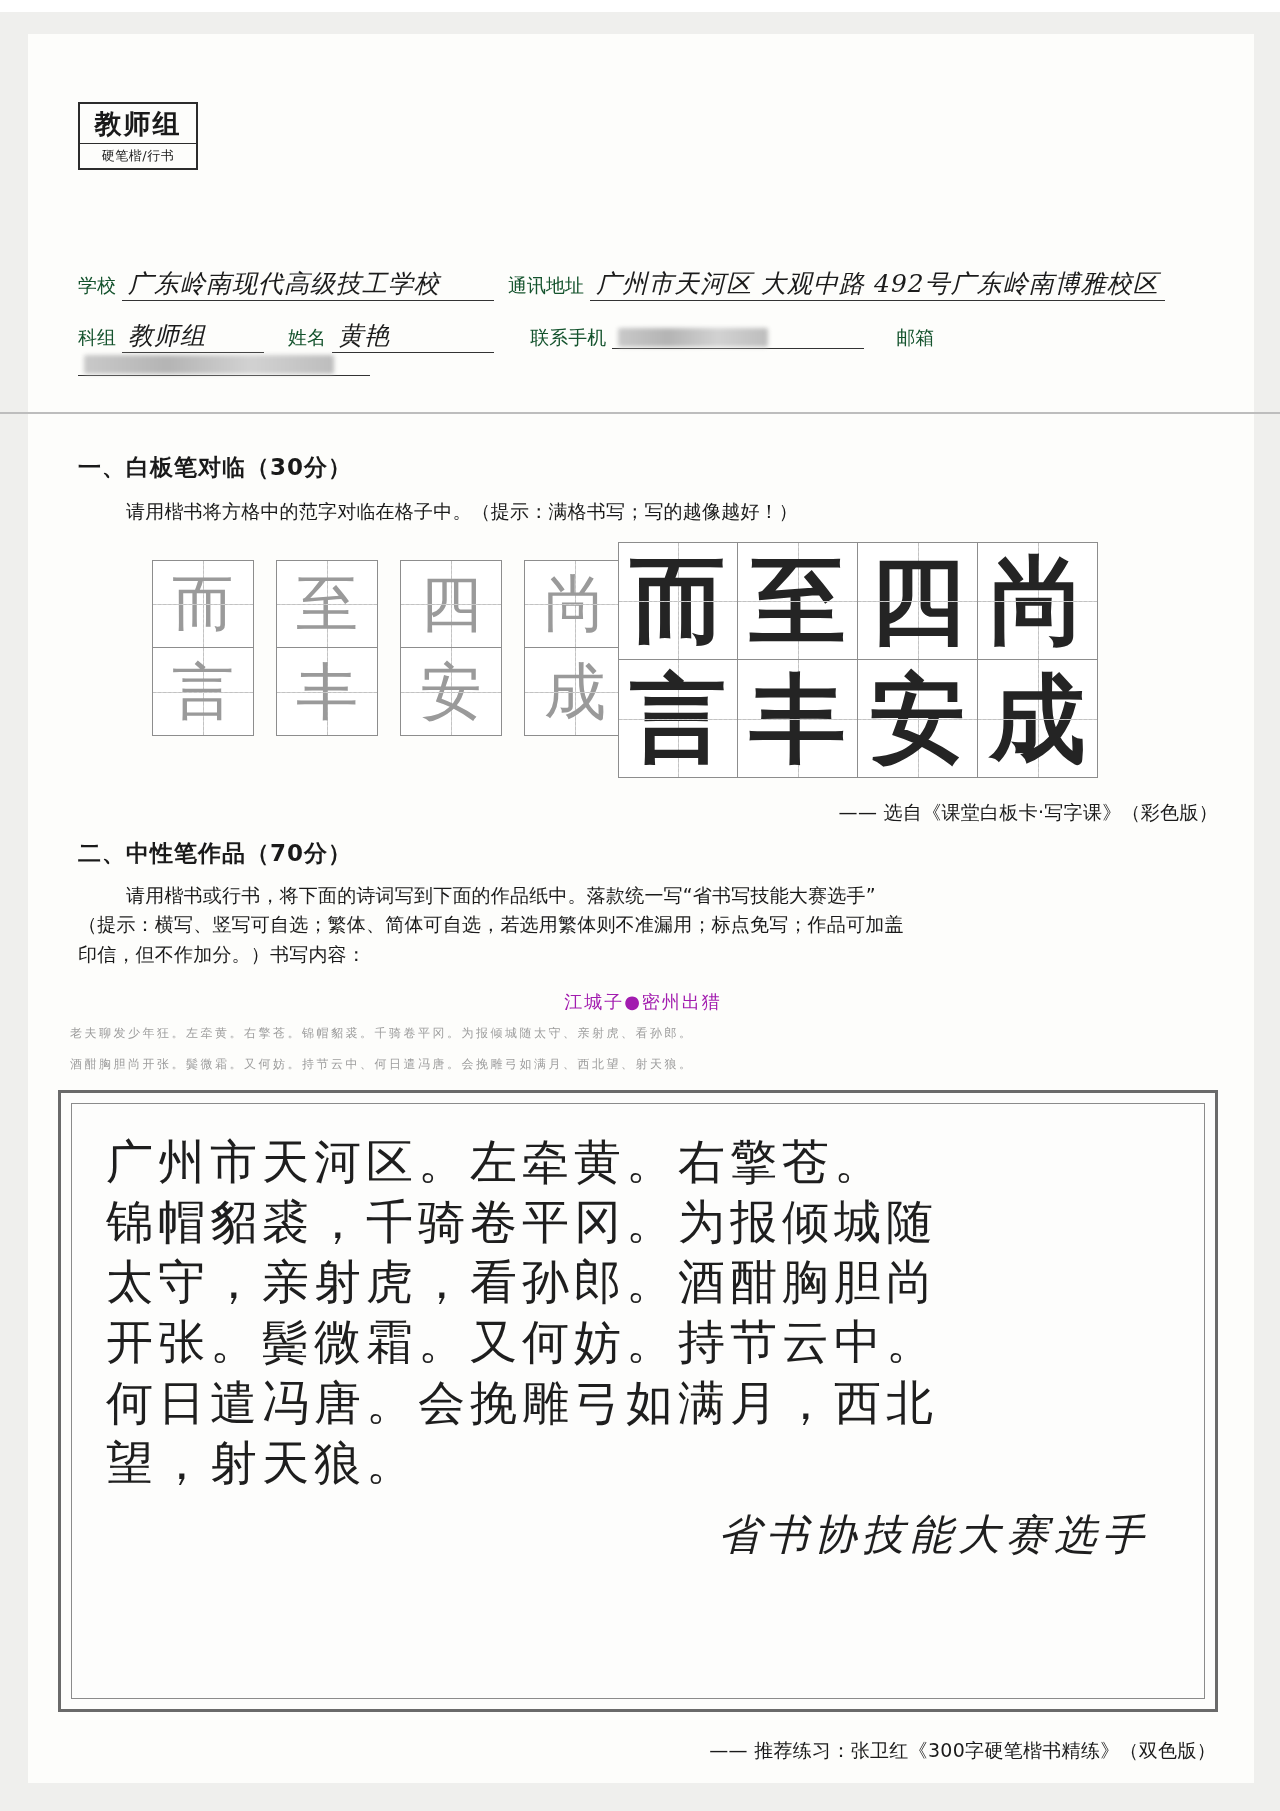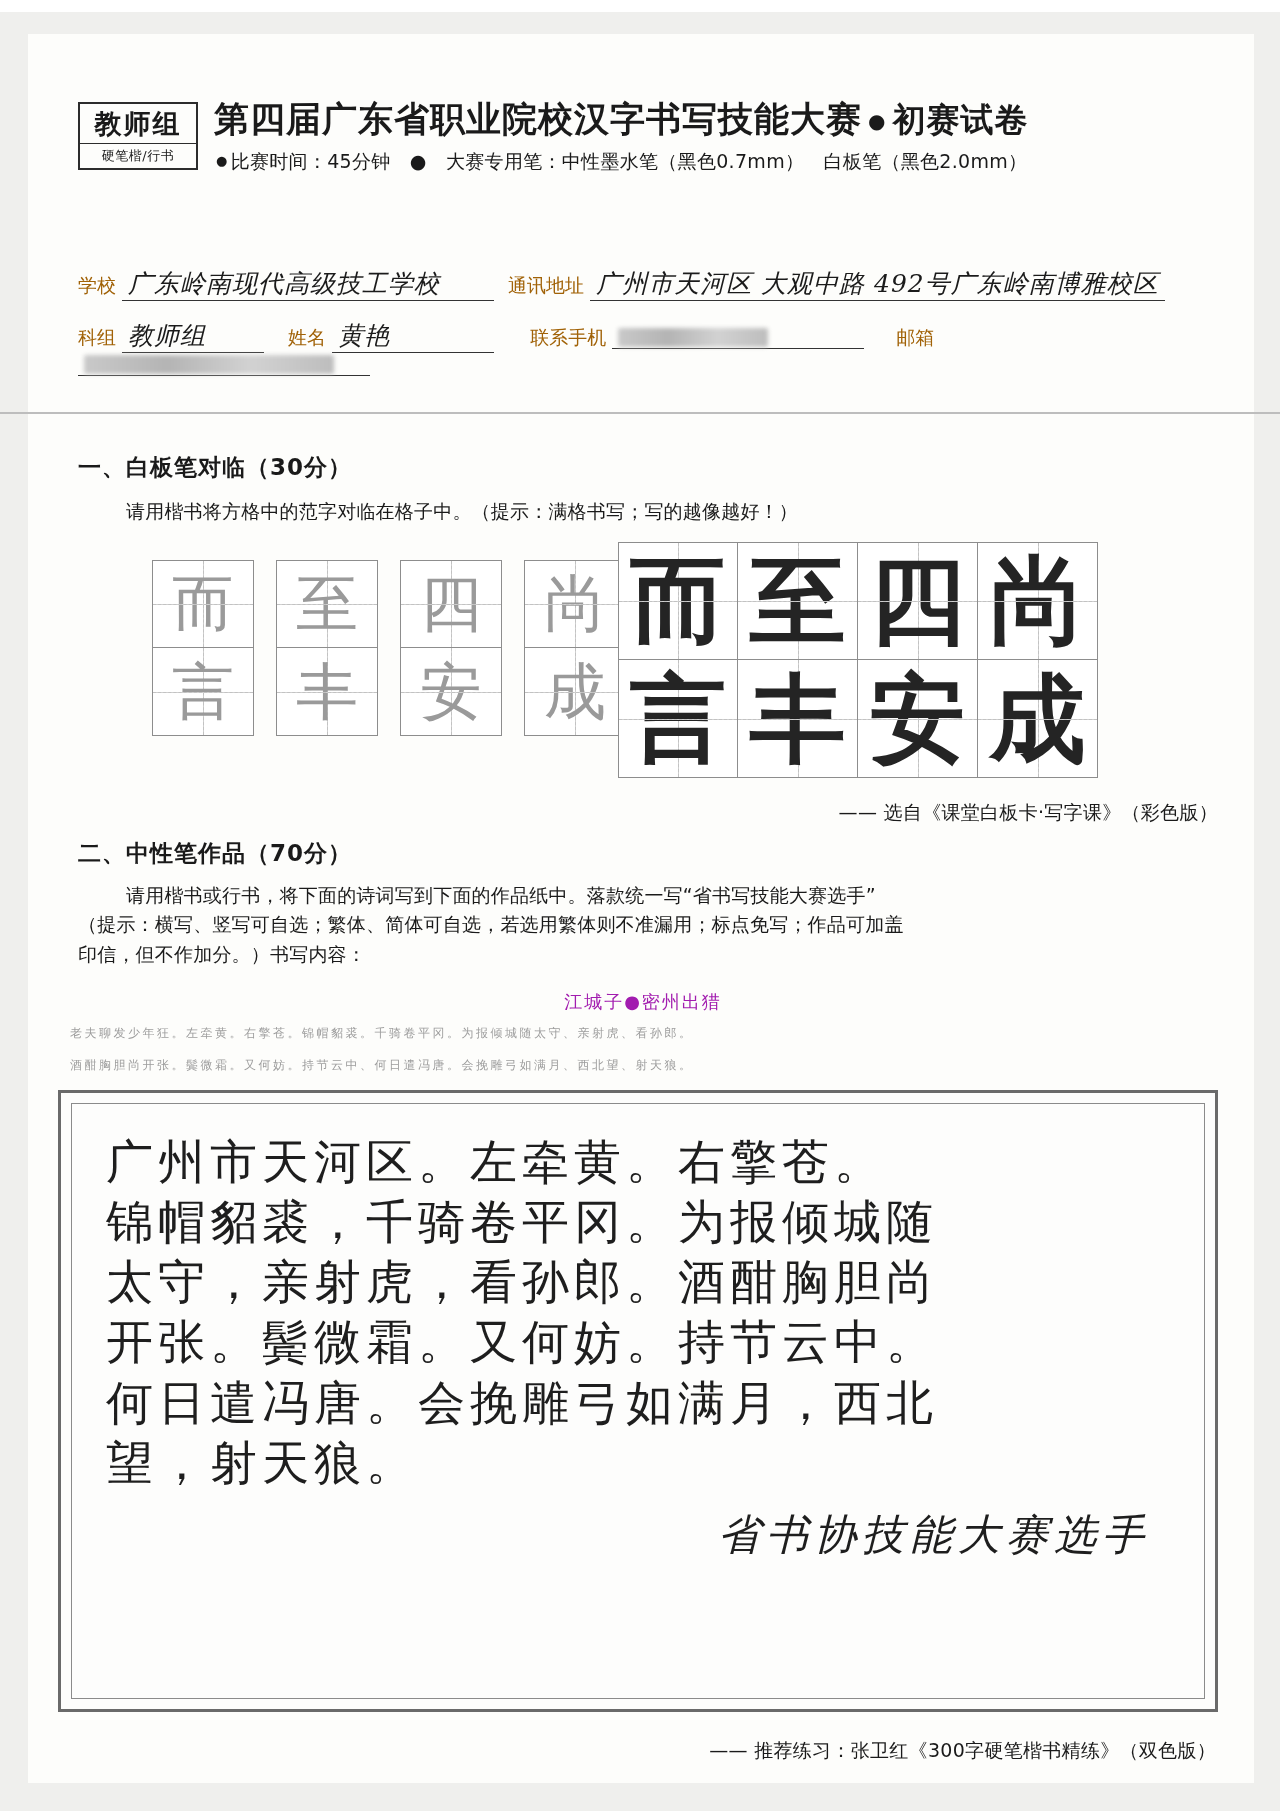--- a/index.html
+++ b/index.html
@@ -98,21 +98,21 @@
     left: 78px; top: 255px;
     width: 1130px;
     font-size: 19px;
   }
   .form-row {
     position: relative;
     height: 52px;
   }
   .lbl {
     font-size: 19px;
-    color: #a16207;
+    color: #14532d;
   }
   .hand {
     font-family: "DejaVu Serif", serif;
     font-style: italic;
     font-size: 25px;
     color: #1b1b1b;
     letter-spacing: 1px;
   }
   .underline {
     border-bottom: 1.6px solid #333;
@@ -260,28 +260,20 @@
   <div class="scan-edge-left"></div>
   <div class="scan-edge-right"></div>
   <div class="scan-edge-top"></div>
   <div class="scan-edge-bottom"></div>
 
   <div class="header">
     <div class="header-row1">
       <div class="group-box">
         <div class="gb-main">教师组</div>
         <div class="gb-sub">硬笔楷/行书</div>
-      </div>
-      <div class="title-block">
-        <div class="main-title">
-          <span>第四届广东省职业院校汉字书写技能大赛</span><span class="dot">●</span><span class="sub">初赛试卷</span>
-        </div>
-        <div class="subtitle-line">
-          <span class="bullet">●</span><span>比赛时间：45分钟　●　大赛专用笔：中性墨水笔（黑色0.7mm）　白板笔（黑色2.0mm）</span>
-        </div>
       </div>
     </div>
   </div>
 
   <div class="form">
     <div class="form-row">
       <span class="lbl">学校</span>
       <span class="hand underline" style="min-width:360px;padding:0 6px;">广东岭南现代高级技工学校</span>
       <span class="lbl" style="margin-left:8px;">通讯地址</span>
       <span class="hand underline" style="min-width:560px;padding:0 6px;">广州市天河区 大观中路 492号广东岭南博雅校区</span>
@@ -377,21 +369,21 @@
 
   <div style="position:absolute; left:78px; top:826px; width:1130px;">
     <div class="sec-title">二、中性笔作品（70分）</div>
     <div class="sec-desc" style="margin-top:12px;margin-left:48px;">请用楷书或行书，将下面的诗词写到下面的作品纸中。落款统一写“省书写技能大赛选手”</div>
     <div class="sec-desc">（提示：横写、竖写可自选；繁体、简体可自选，若选用繁体则不准漏用；标点免写；作品可加盖</div>
     <div class="sec-desc">印信，但不作加分。）书写内容：</div>
   </div>
 
   <div class="poem-faint-title" style="position:absolute;left:78px;top:978px;width:1130px;">江城子●密州出猎</div>
   <div class="poem-faint" style="position:absolute;left:70px;top:1010px;width:1150px;">老夫聊发少年狂。左牵黄。右擎苍。锦帽貂裘。千骑卷平冈。为报倾城随太守、亲射虎、看孙郎。</div>
-  <div class="poem-faint" style="position:absolute;left:70px;top:1042px;width:1150px;">酒酣胸胆尚开张。鬓微霜。又何妨。持节云中、何日遣冯唐。会挽雕弓如满月、西北望、射天狼。</div>
+  <div class="poem-faint" style="position:absolute;left:70px;top:1042px;width:1150px;font-family:Liberation Mono, monospace;">酒酣胸胆尚开张。鬓微霜。又何妨。持节云中、何日遣冯唐。会挽雕弓如满月、西北望、射天狼。</div>
 
   <div class="work-paper" style="top:1078px;height:622px;">
     <div class="work-inner">
       <div class="work-line">广州市天河区。左牵黄。右擎苍。</div>
       <div class="work-line">锦帽貂裘，千骑卷平冈。为报倾城随</div>
       <div class="work-line">太守，亲射虎，看孙郎。酒酣胸胆尚</div>
       <div class="work-line">开张。鬓微霜。又何妨。持节云中。</div>
       <div class="work-line">何日遣冯唐。会挽雕弓如满月，西北</div>
       <div class="work-line">望，射天狼。</div>
       <div class="signature">省书协技能大赛选手</div>

